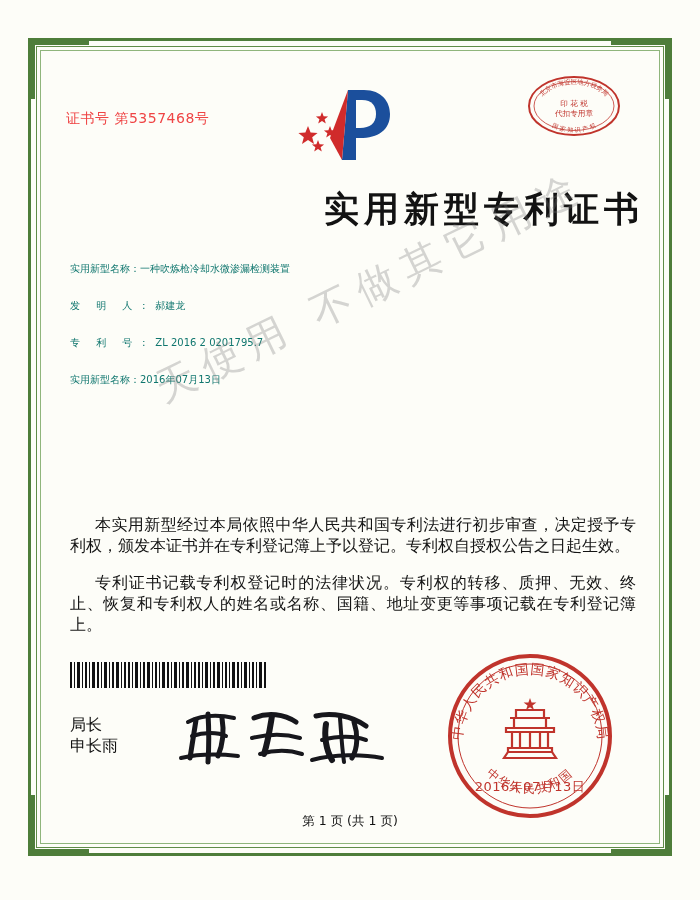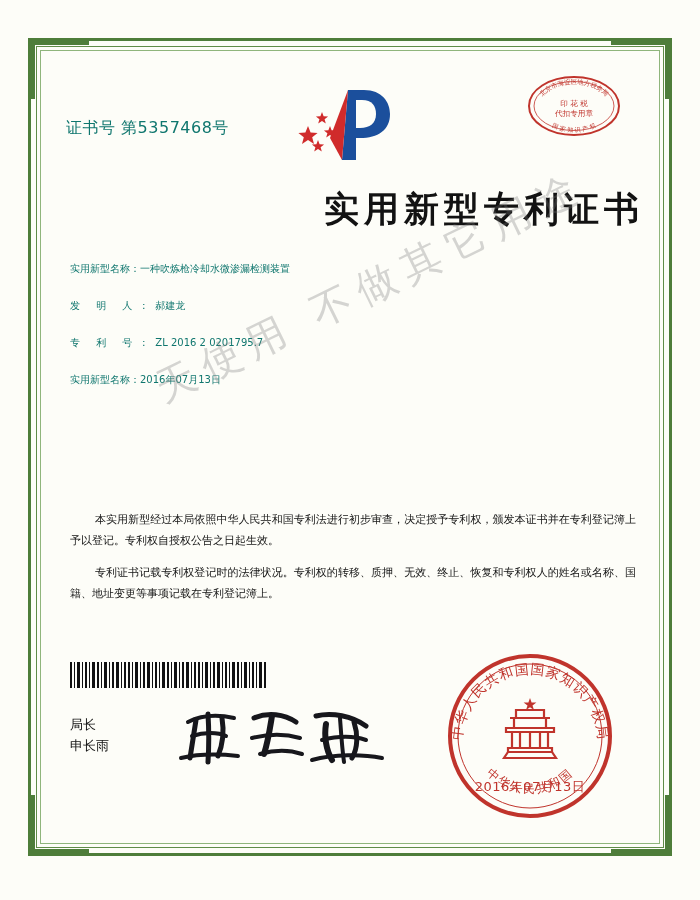--- a/index.html
+++ b/index.html
@@ -65,24 +65,24 @@
     position: absolute;
     left: 56px;
     top: 66px;
     right: 56px;
     bottom: 72px;
   }
 
   .cert-no {
     position: absolute;
     left: 10px;
-    top: 52px;
-    font-size: 16px;
+    top: 44px;
+    font-size: 14px;
     letter-spacing: 0.5px;
-    color: #0f766e;
+    color: #ef4444;
   }
 
   
   .logo {
     position: absolute;
     left: 230px;
     top: 20px;
     width: 120px;
     height: 78px;
   }
@@ -134,21 +134,21 @@
   }
 
   
   .paras {
     position: absolute;
     left: 14px;
     right: 8px;
     top: 432px;
   }
   .para {
-    font-size: 11px;
+    font-size: 16px;
     line-height: 21px;
     text-align: justify;
     text-indent: 25px;
     color: #141414;
     margin-bottom: 2px;
   }
 
   
   .barcode {
     position: absolute;
@@ -157,21 +157,21 @@
     width: 196px;
     height: 26px;
   }
   .barcode svg { display: block; }
 
   
   .sign-labels {
     position: absolute;
     left: 14px;
     top: 648px;
-    font-size: 13px;
+    font-size: 16px;
     line-height: 21px;
     color: #111;
   }
   .signature {
     position: absolute;
     left: 120px;
     top: 638px;
     width: 220px;
     height: 62px;
   }
@@ -404,15 +404,16 @@
         </g>
         <g fill="#c0342c">
           <polygon points="84,46 85.6,50.6 90.4,50.6 86.5,53.5 88,58 84,55.2 80,58 81.5,53.5 77.6,50.6 82.4,50.6"></polygon>
         </g>
       </svg>
     </div>
     <div class="seal-date">2016年07月13日</div>
 
     <div class="watermark">天使用 不做其它用途</div>
 
+    <div class="footer">第 1 页 (共 1 页)</div>
 
   </div>
 </div>
 
 </body></html>

